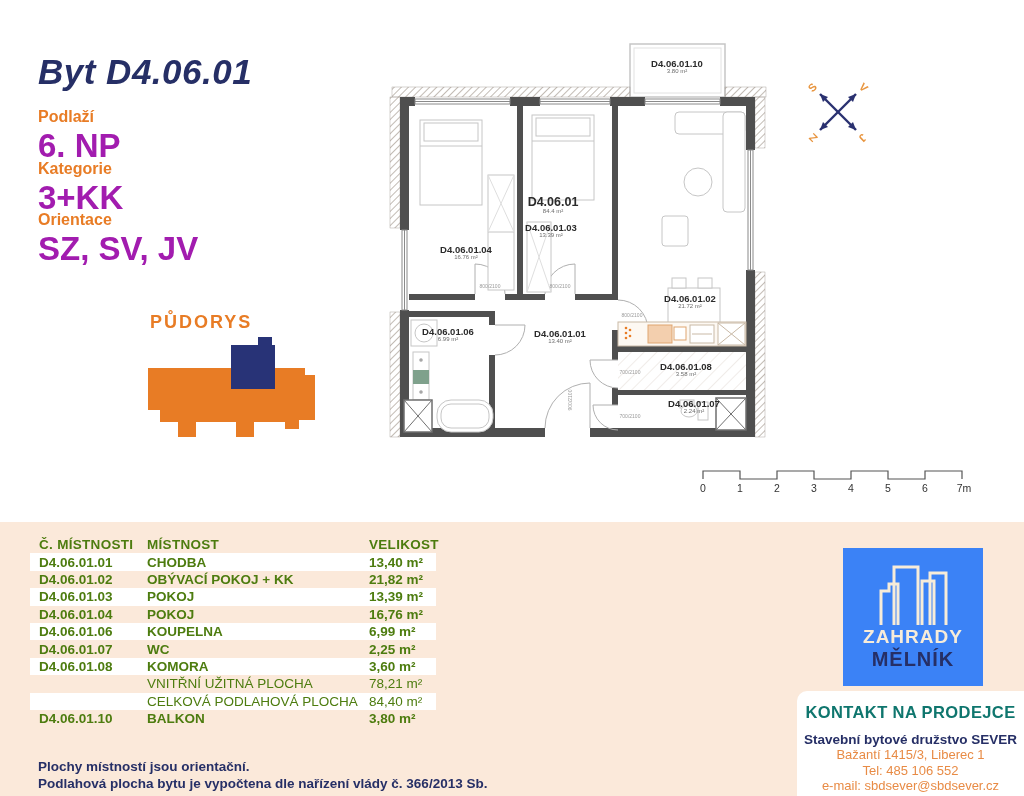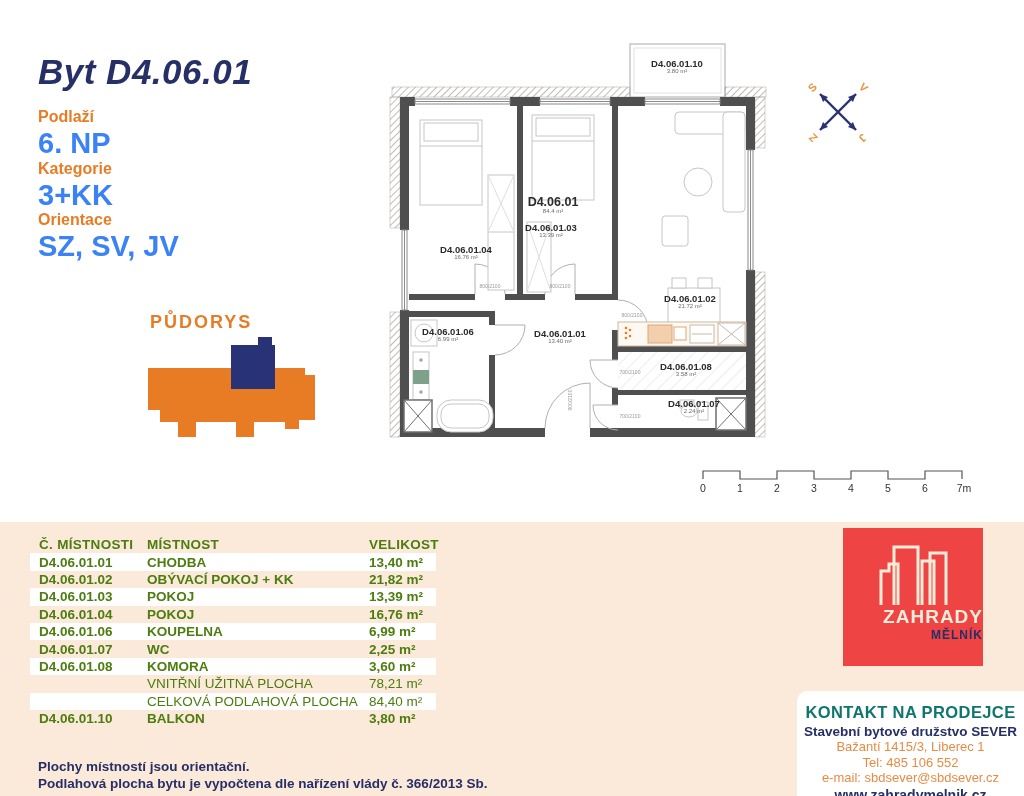--- a/index.html
+++ b/index.html
@@ -4,21 +4,21 @@
 <style>
   * { margin:0; padding:0; box-sizing:border-box; }
   html,body { width:1024px; }
   body { font-family:"Liberation Sans", sans-serif; background:#fff; }
   #page { position:relative; width:1024px; height:796px; background:#ffffff; overflow:hidden; }
 
   
   .title { position:absolute; left:38px; top:52px; font-size:35px; font-weight:bold; color:#262f66; letter-spacing:.5px;font-style:italic; }
   .attr { position:absolute; left:38px; }
   .attr .lab { font-size:16px; font-weight:bold; color:#e87c25; }
-  .attr .val { font-size:29px; font-weight:bold; color:#3b82f6; margin-top:1px; }
+  .attr .val { font-size:33px; font-weight:bold; color:#a21caf; margin-top:1px; }
   #attr-0 { top:108px; } #attr-1 { top:160px; } #attr-2 { top:211px; }
 
   
   .minimap-title { position:absolute; left:150px; top:312px; font-size:18px; font-weight:bold; color:#e87c25; letter-spacing:2px; }
   #minimap { position:absolute; left:135px; top:325px; }
 
   
   #plan-wrap { position:absolute; left:380px; top:30px; width:400px; height:470px; }
   #plan-svg { position:absolute; left:0; top:0; }
   .rlabel { position:absolute; transform:translateX(-50%); text-align:center; color:#2b2b2b; white-space:nowrap; }
@@ -34,29 +34,29 @@
   .table { position:absolute; left:30px; top:536px; width:406px; font-size:13.5px; color:#4d7c0f; }
   .trow { display:grid; grid-template-columns:108px 222px 76px; align-items:center; height:17.4px; padding-left:9px; font-weight:600; }
   .trow.head { font-weight:bold; letter-spacing:.3px; }
   .rows .trow:nth-child(odd) { background:#ffffff; }
   .trow.sum { font-weight:normal; }
   .cell-size { white-space:nowrap; }
 
   .footnotes { position:absolute; left:38px; top:758px; font-size:13.5px; font-weight:bold; color:#262f66; line-height:17px; }
 
   
-  #logo-box { position:absolute; left:843px; top:528px; width:140px; height:138px; background:#ef4444; text-align:right; }
+  #logo-box { position:absolute; left:843px; top:548px; width:140px; height:138px; background:#3b82f6; text-align:center; }
   #logo-box .l1 { margin-top:78px; font-size:19px; font-weight:bold; color:#f7ecd9; letter-spacing:1px; }
-  #logo-box .l2 { font-size:12px; font-weight:bold; color:#262f66; letter-spacing:1px; }
+  #logo-box .l2 { font-size:20px; font-weight:bold; color:#262f66; letter-spacing:1px; }
   #logo-icon { position:absolute; left:33px; top:16px; }
 
   
   #contact-box { position:absolute; left:797px; top:691px; width:227px; height:105px; background:#ffffff; border-radius:10px 0 0 0; text-align:center; padding-top:12px; }
   #contact-box .c-head { font-size:16.5px; font-weight:bold; color:#0f766e; letter-spacing:.4px; }
-  #contact-box .c-co   { font-size:13.5px; font-weight:bold; color:#262f66; margin-top:2px; }
+  #contact-box .c-co   { font-size:13.5px; font-weight:bold; color:#262f66; margin-top:10px; }
   #contact-box .c-line { font-size:13px; font-weight:normal; color:#e88b45; line-height:15.5px; }
   #contact-box .c-web  { font-size:14px; font-weight:bold; color:#262f66; margin-top:1px; }
 </style>
 </head>
 <body>
 
 <div id="page">
 
   <div class="title">Byt D4.06.01</div>
   <div class="attr" id="attr-0">

